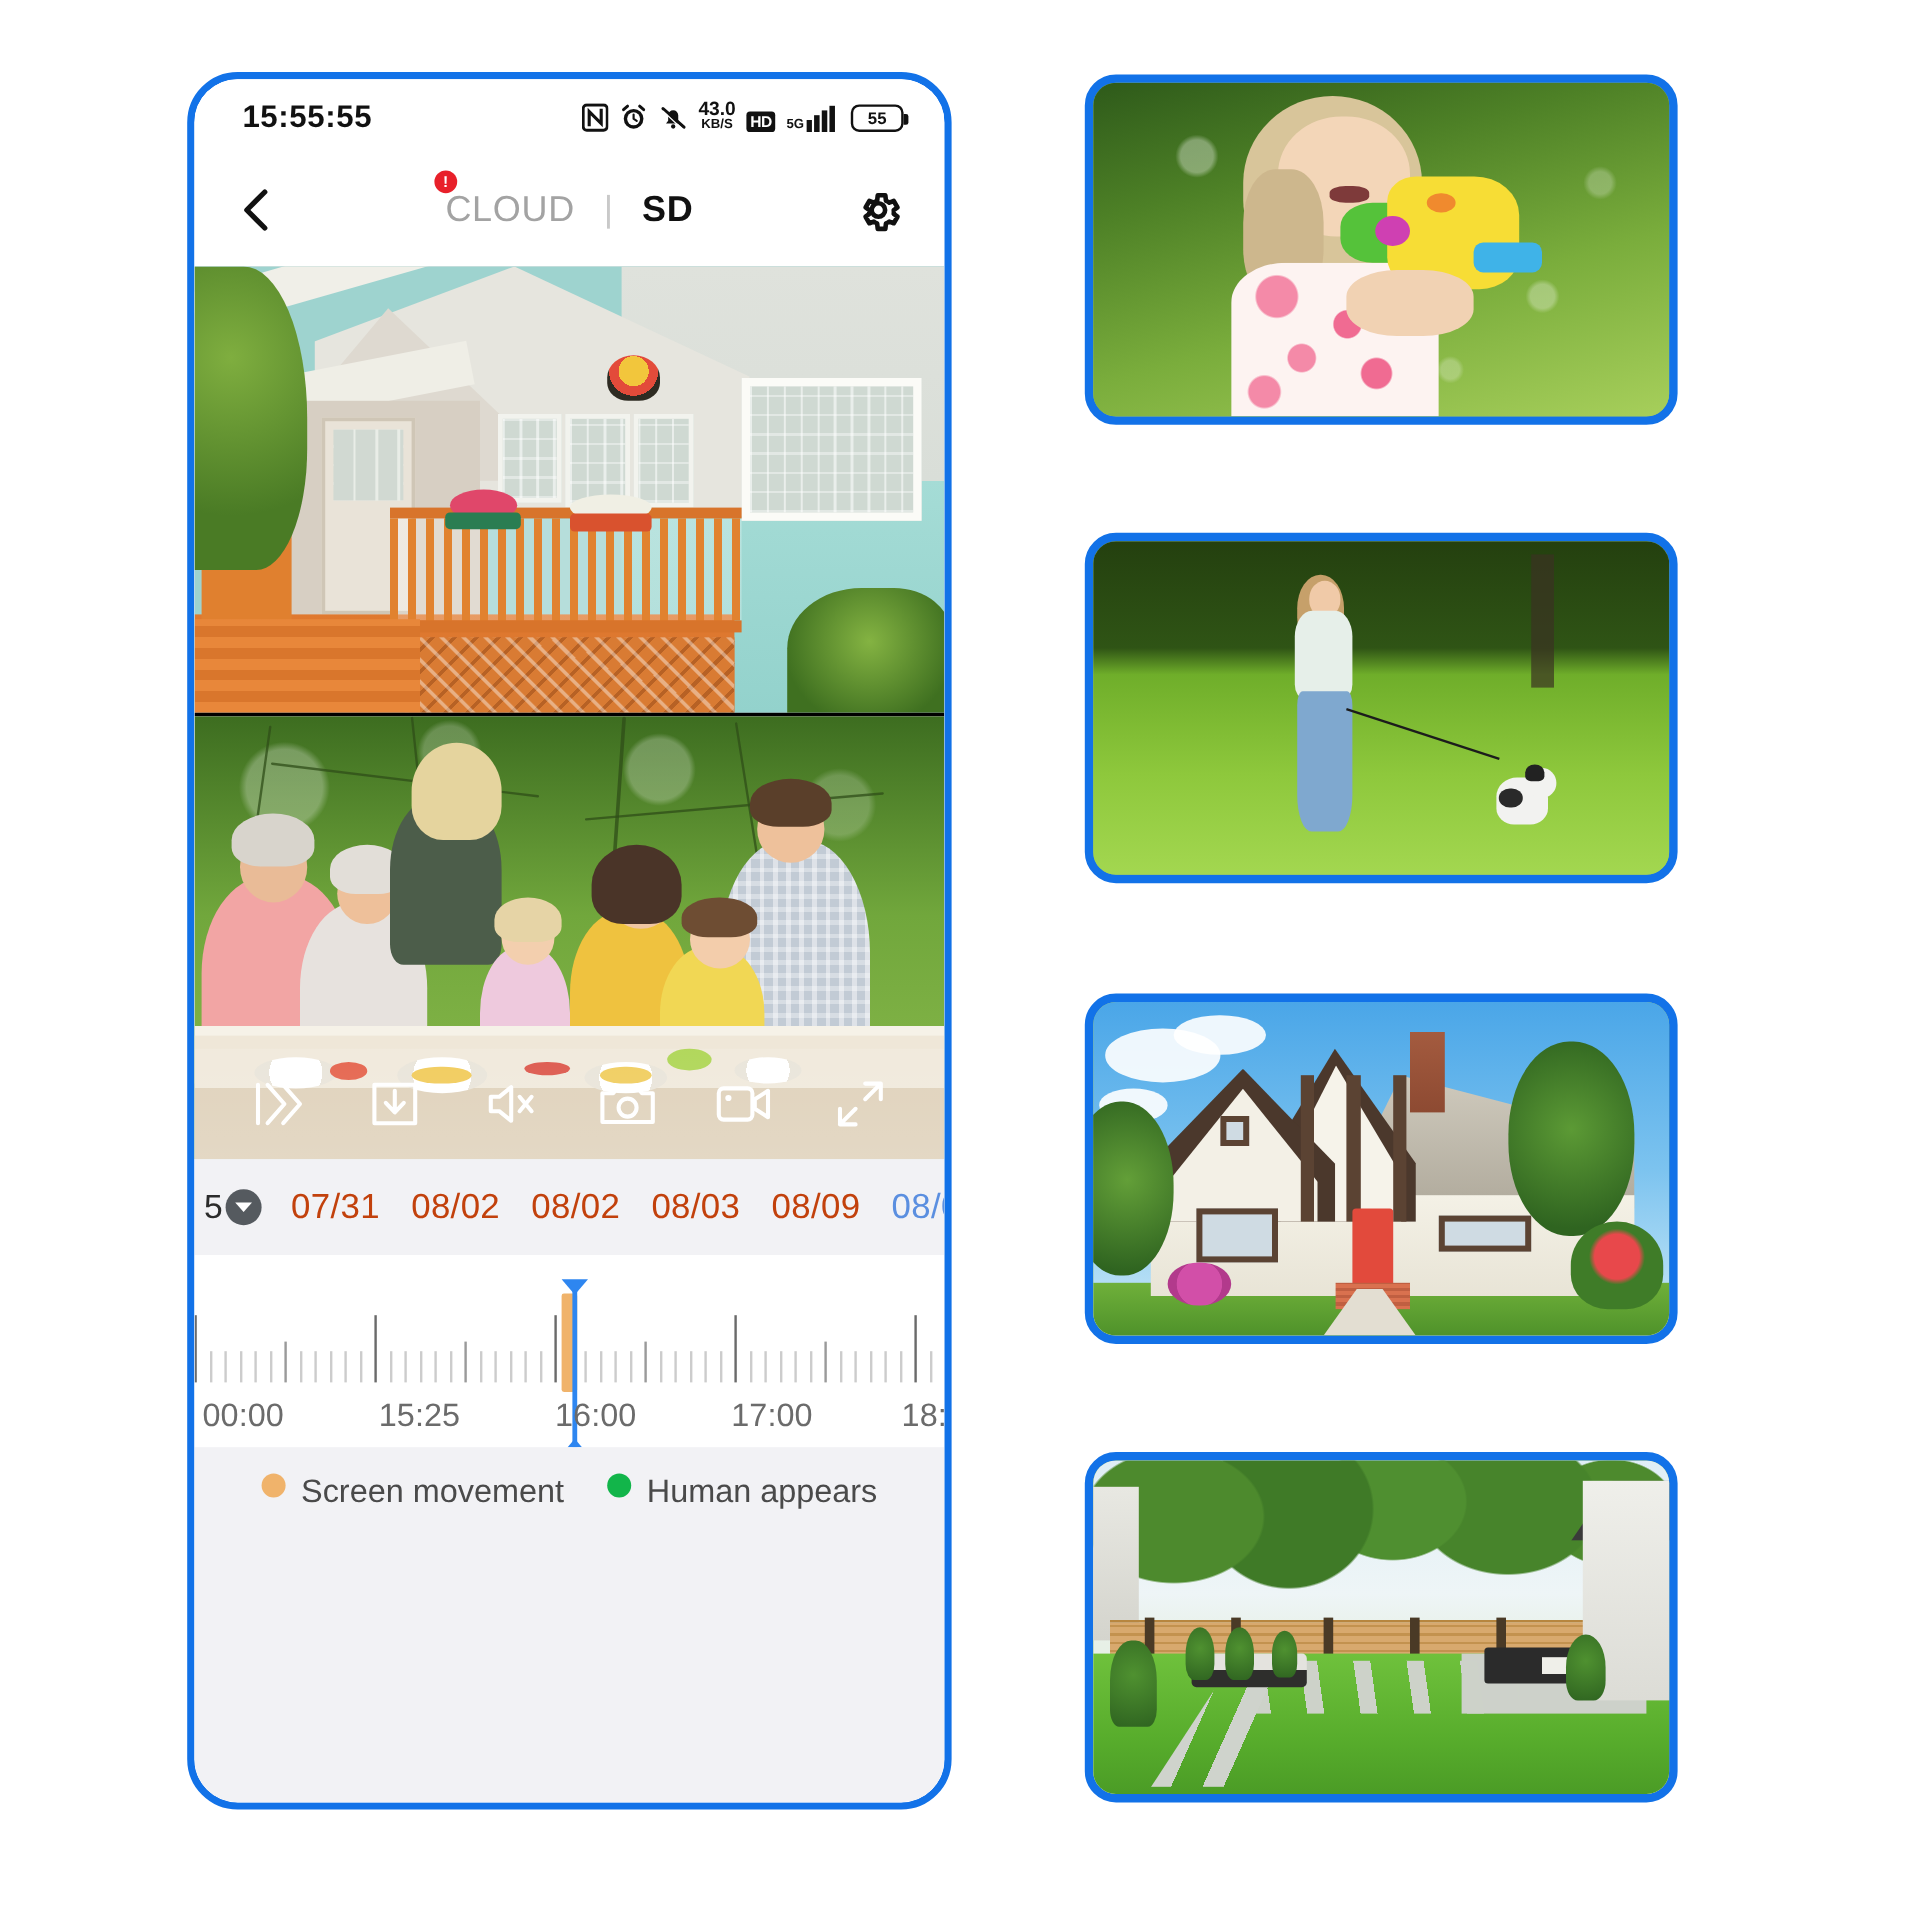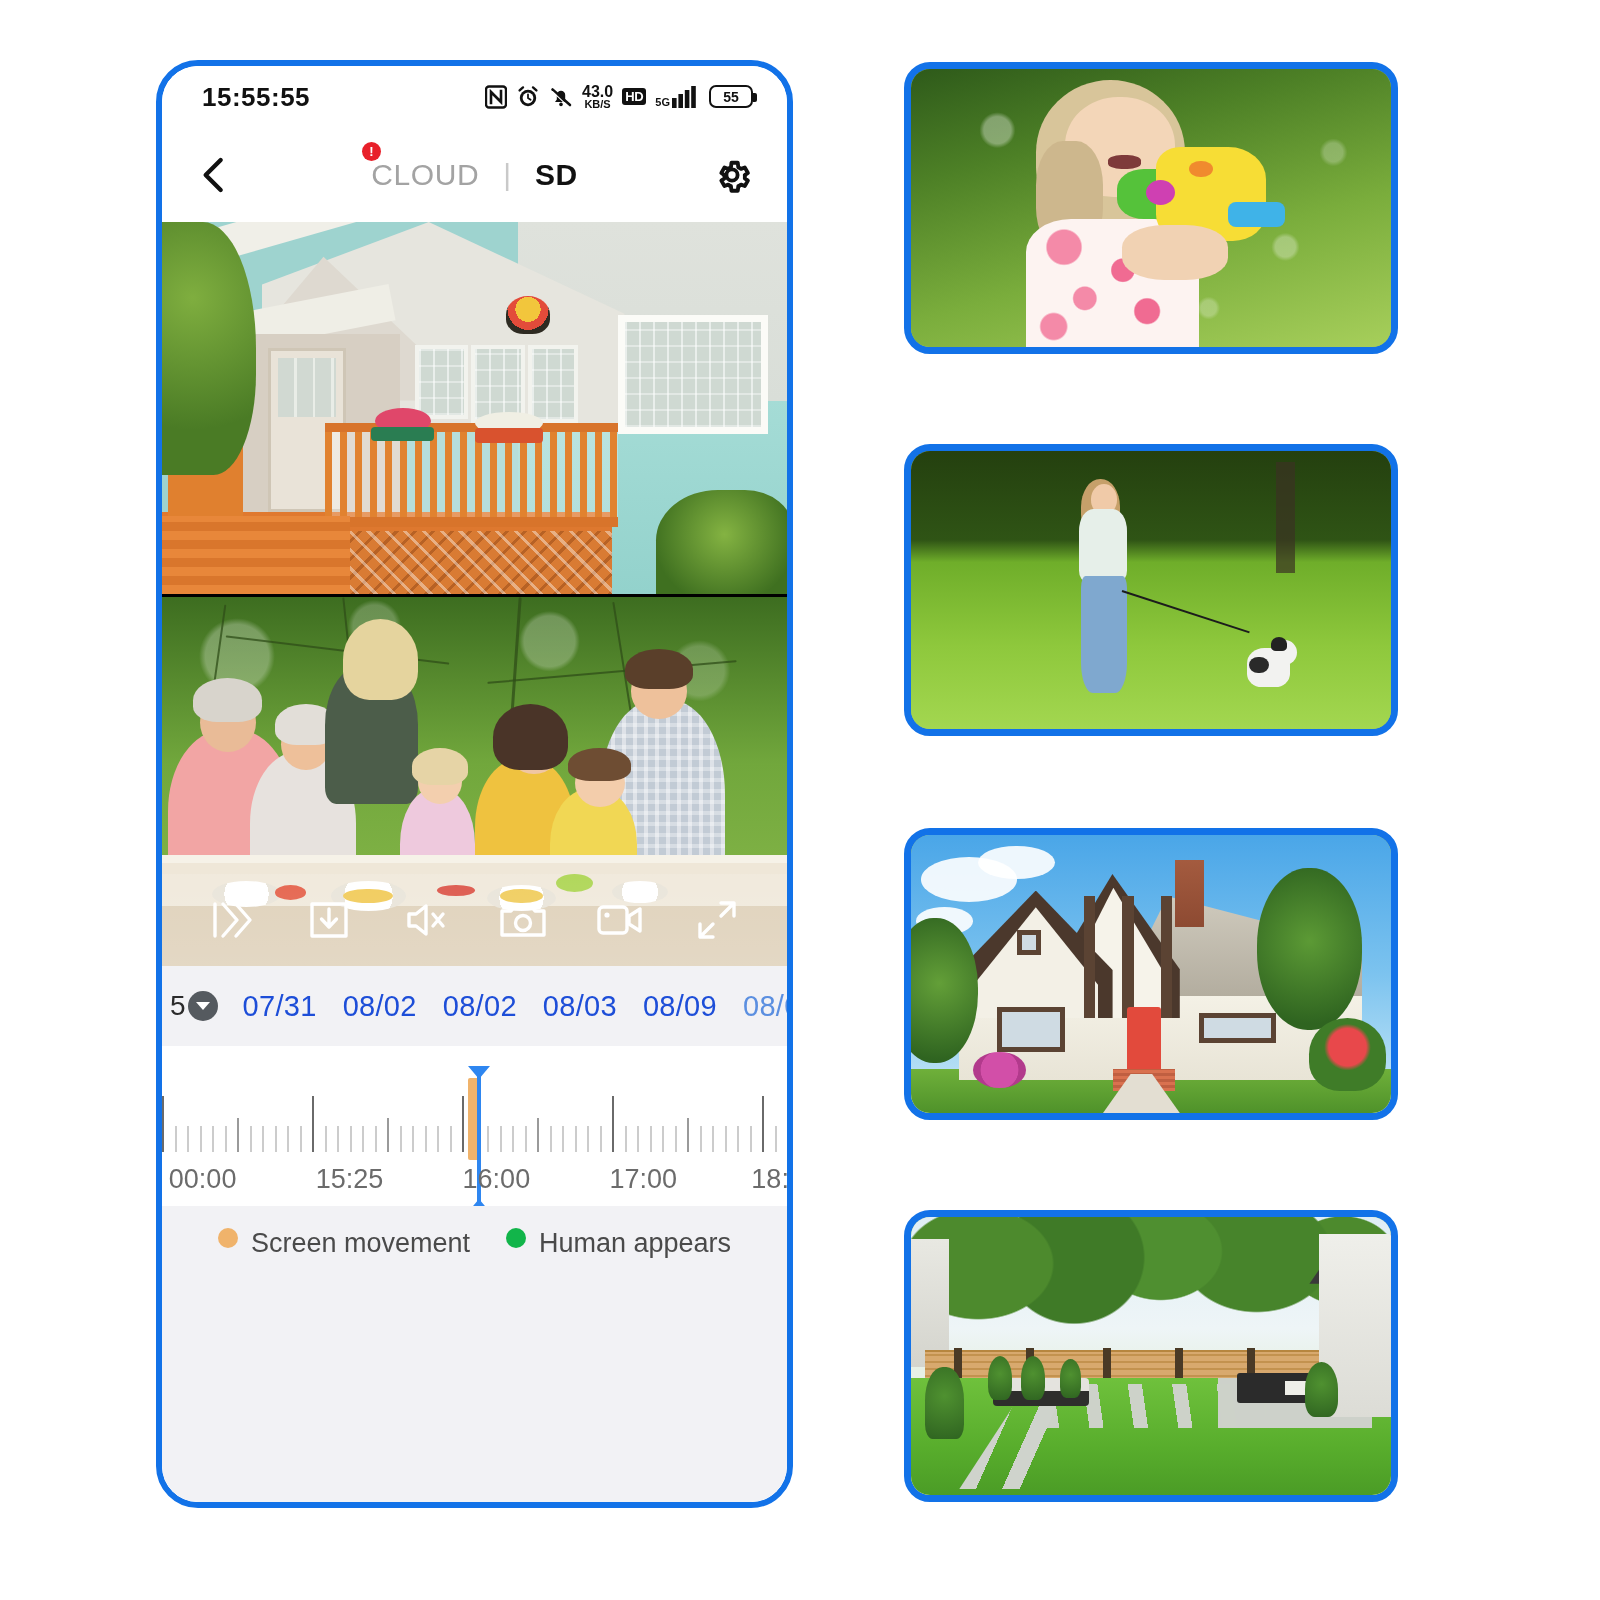--- a/index.html
+++ b/index.html
@@ -36,21 +36,21 @@
     display: flex; align-items: center;
     padding: 0 34px 0 40px;
     background: #fff;
   }
   .status-time {
     font-size: 26px; font-weight: 700; color: #111;
     letter-spacing: .5px;
   }
   .status-icons {
     margin-left: auto;
-    display: flex; align-items: center; gap: 9px;
+    display: flex; align-items: flex-end; gap: 9px;
     color: #111;
   }
   .sicon { display: block; }
   .kbs {
     display: flex; flex-direction: column; align-items: center;
     line-height: .94; font-weight: 700;
   }
   .kbs .n { font-size: 16px; }
   .kbs .u { font-size: 11px; }
   .hdbox {
@@ -243,21 +243,21 @@
     padding-left: 8px; padding-right: 10px;
     overflow:hidden; position:relative;
   }
   .date-prev-txt{ font-size:28px; color:#2b2b2b; margin-right:2px; }
   .date-caret{
     width:30px; height:30px; border-radius:50%;
     background:#555a5f; display:flex; align-items:center; justify-content:center;
     flex:0 0 30px; margin-right:12px;
   }
   .date-item{
-    font-size:29px; color:#1d4ed8; letter-spacing:.3px;
+    font-size:29px; color:#c2410c; letter-spacing:.3px;
     padding: 0 13px; white-space:nowrap;
   }
   .date-item.selected{ color:#5b8fe0; }
 
   
   .timeline {
     flex: 0 0 160px; height:160px;
     background:#fff; position:relative; overflow:hidden;
   }
   .ticks{ position:absolute; left:0; right:0; top:46px; height:60px; }

